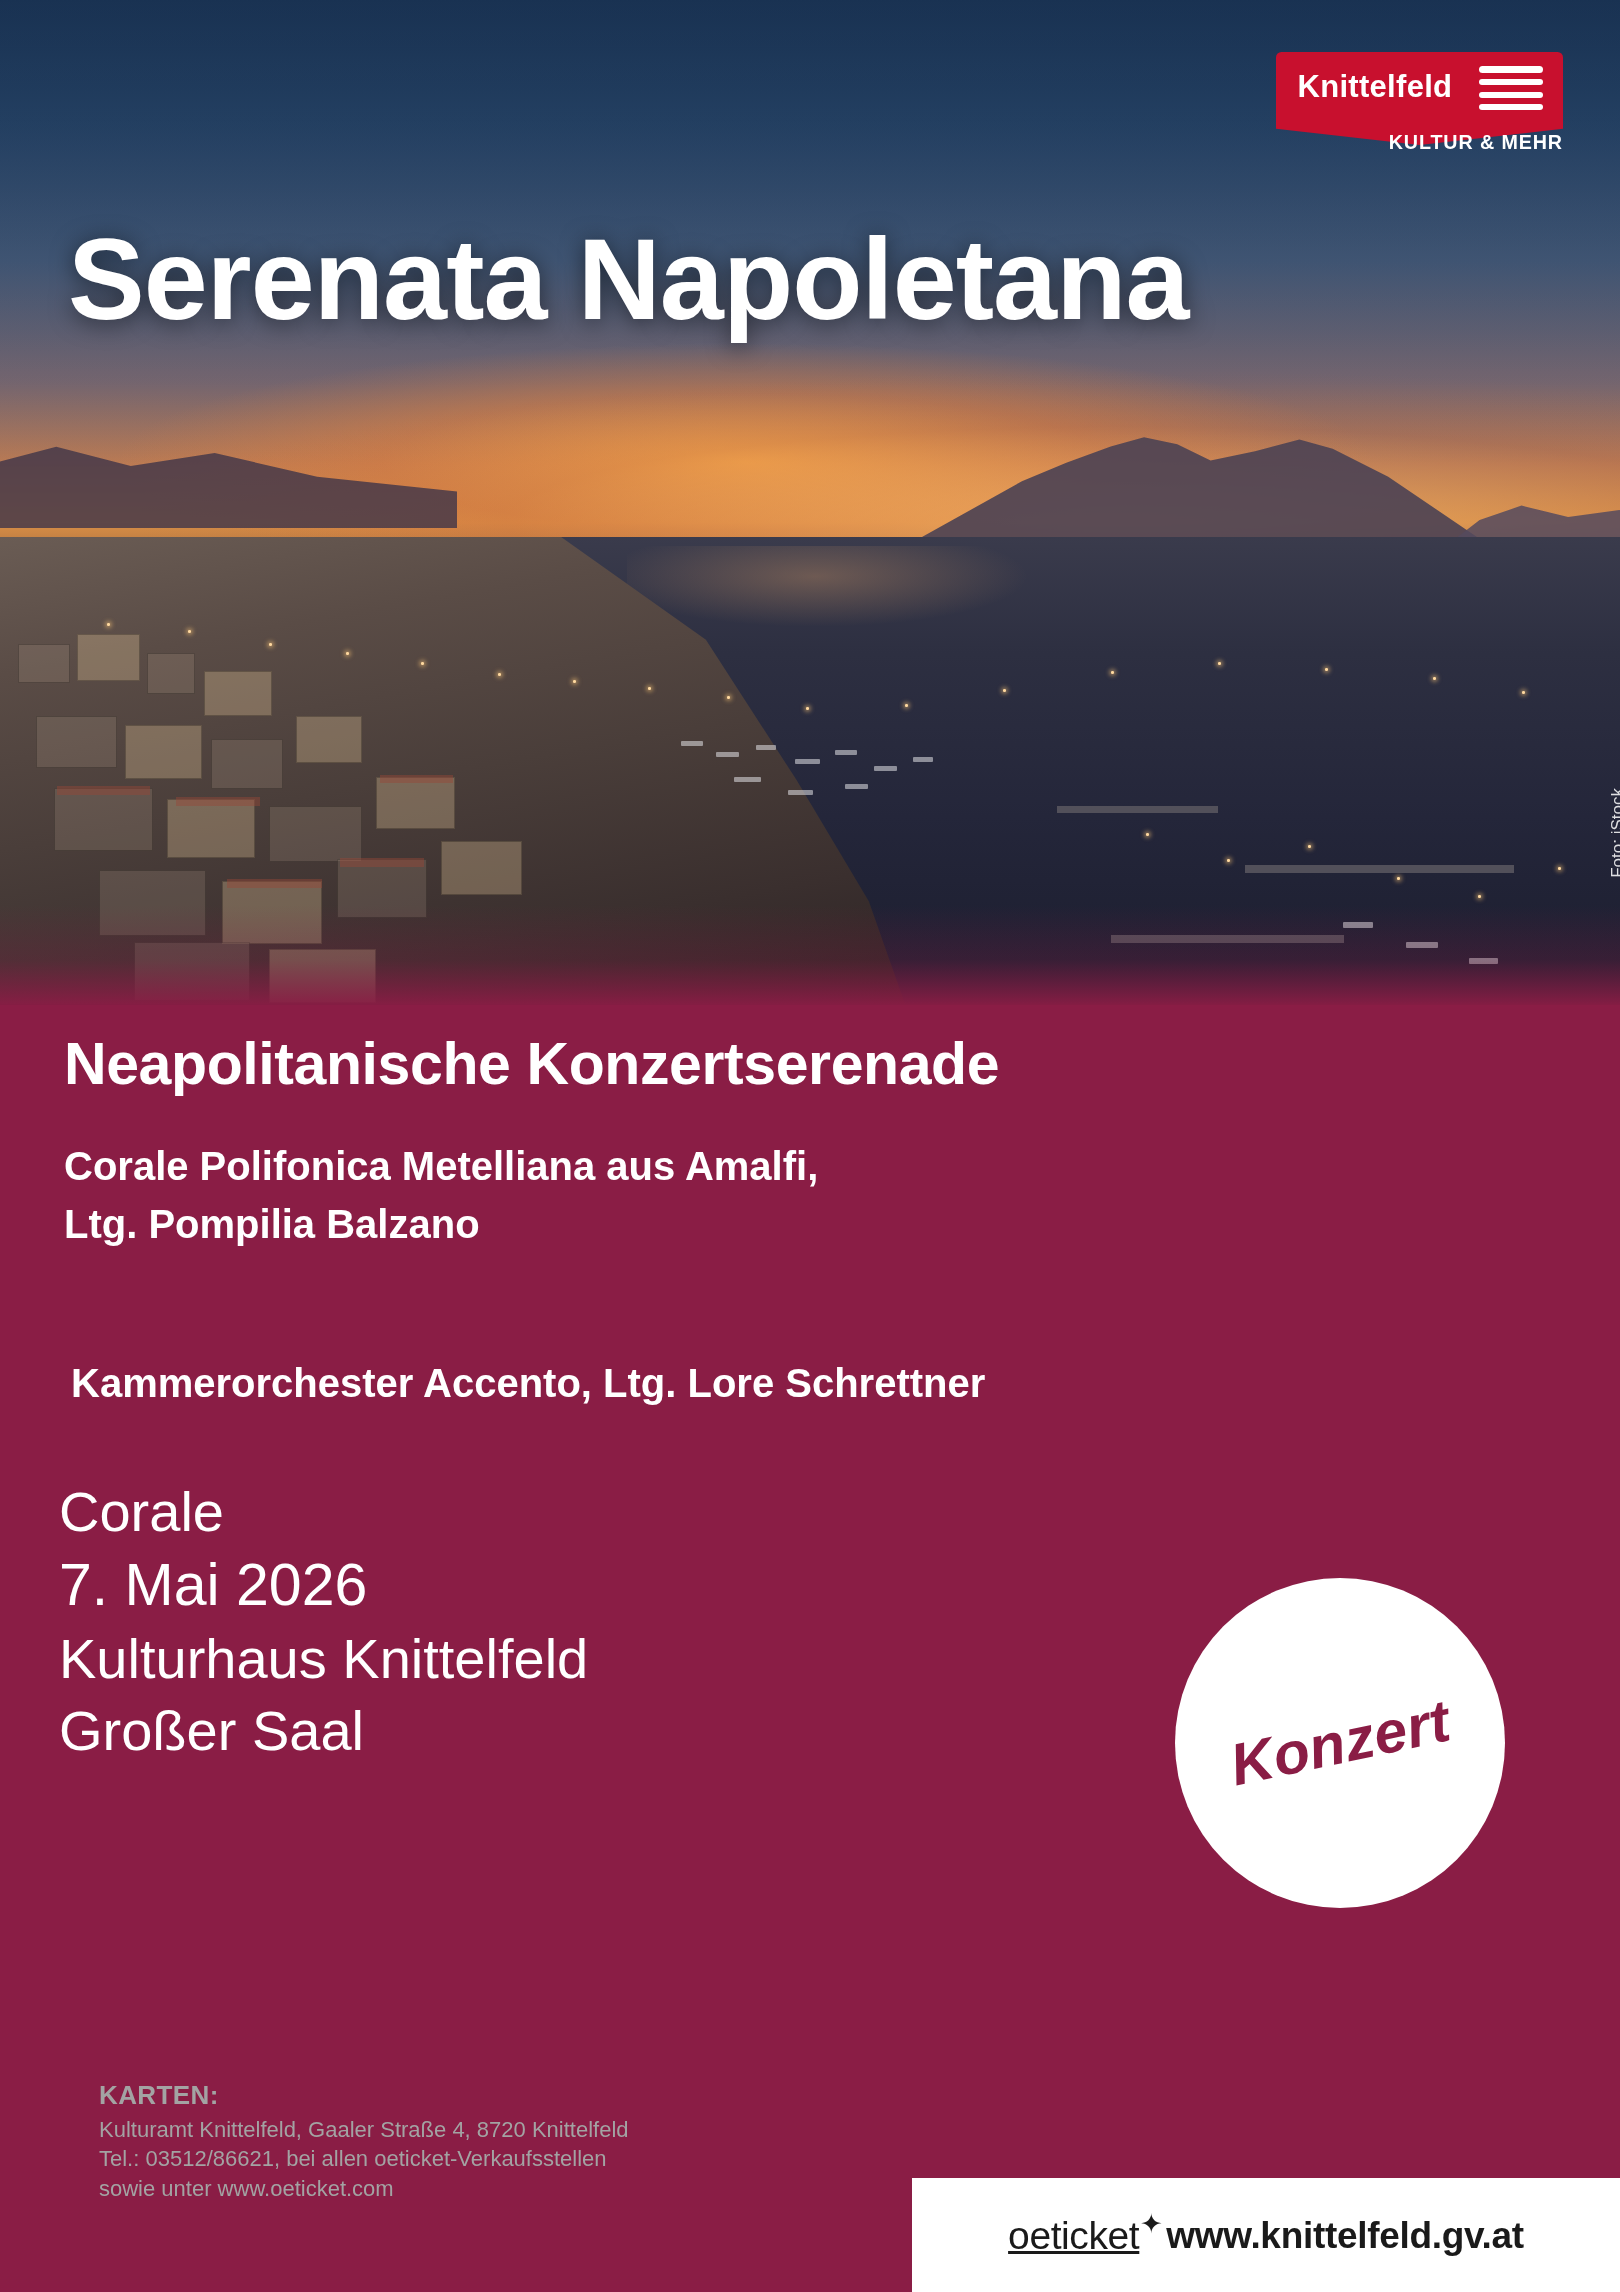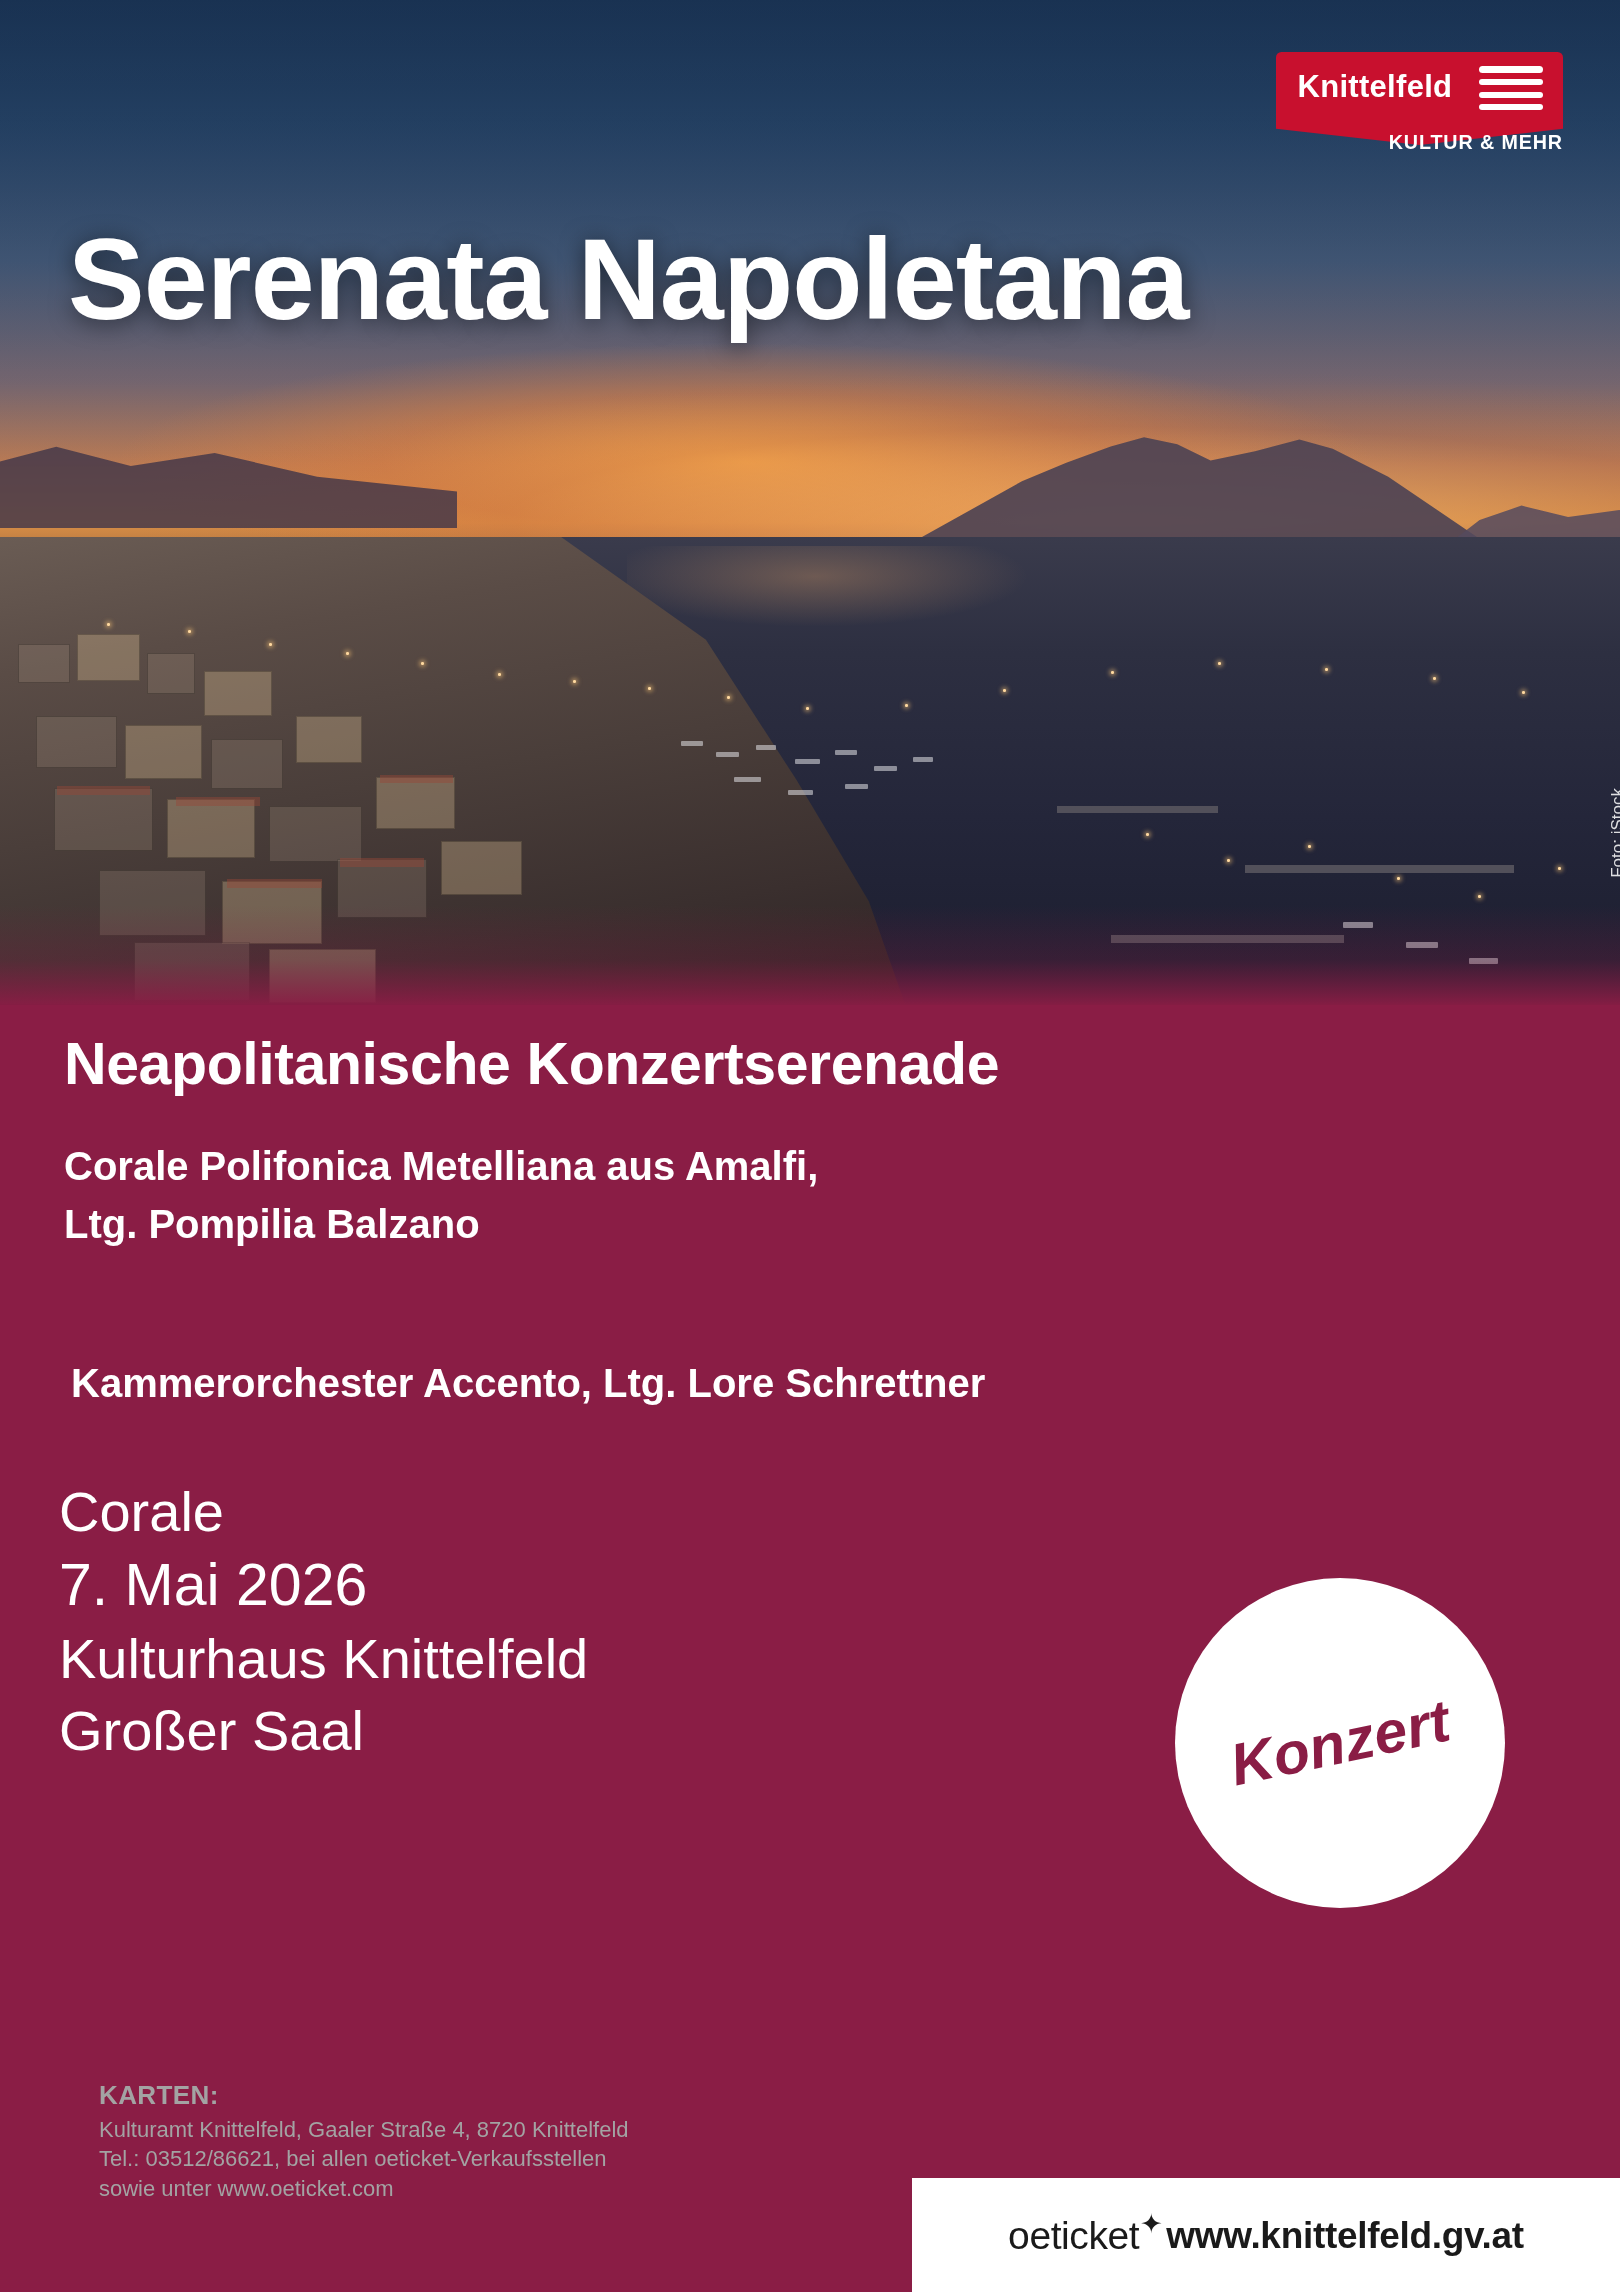--- a/index.html
+++ b/index.html
@@ -223,20 +223,21 @@
   .footer-bar {
     position: absolute; right: 0; bottom: 0;
     width: 708px; height: 115px;
     background: #ffffff;
     display: flex; align-items: center; justify-content: center;
     gap: 27px;
   }
   .oeticket {
     font-size: 39px; font-weight: 400; color: #1a1a1a; letter-spacing: -0.4px;
     position: relative;
+    text-decoration: underline;
   }
   .oeticket .star {
     position: absolute; right: -23px; top: -5.4px; font-size: 27px; color: #1a1a1a;
   }
   .footer-url { font-size: 37px; font-weight: bold; color: #1a1a1a; letter-spacing: -0.3px; }
 </style>
 </head>
 <body>
 
 <div class="poster">

